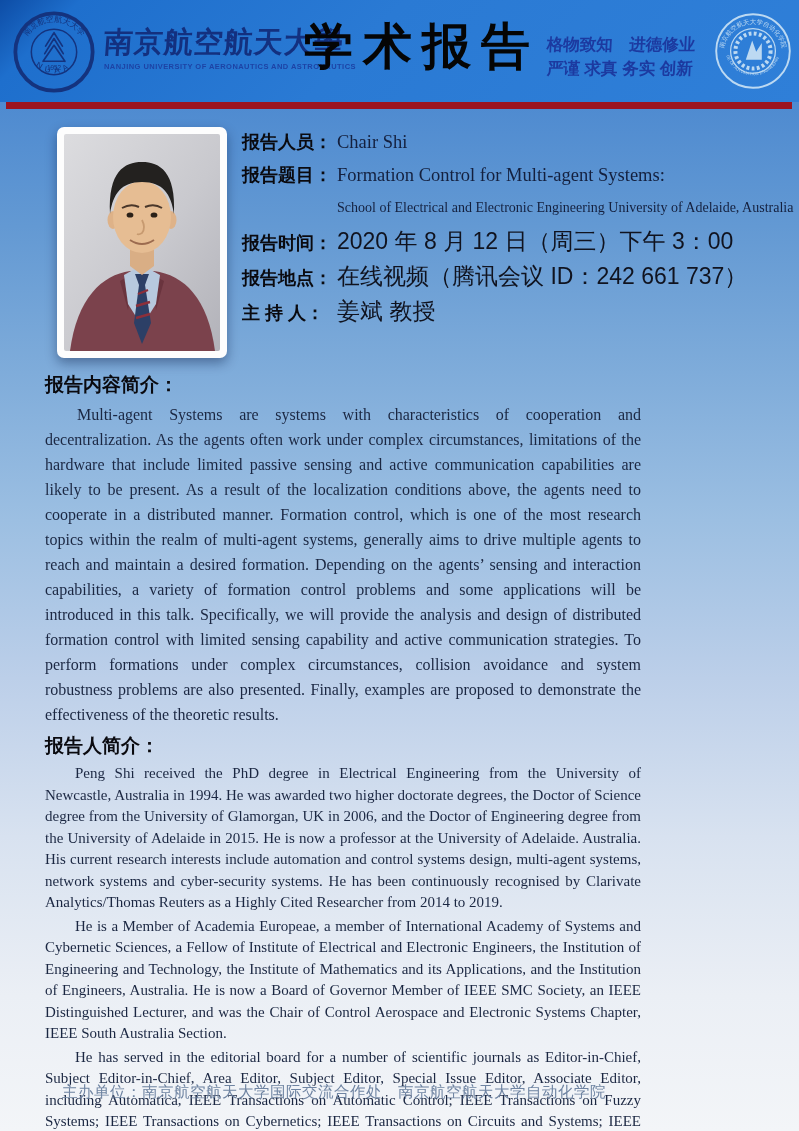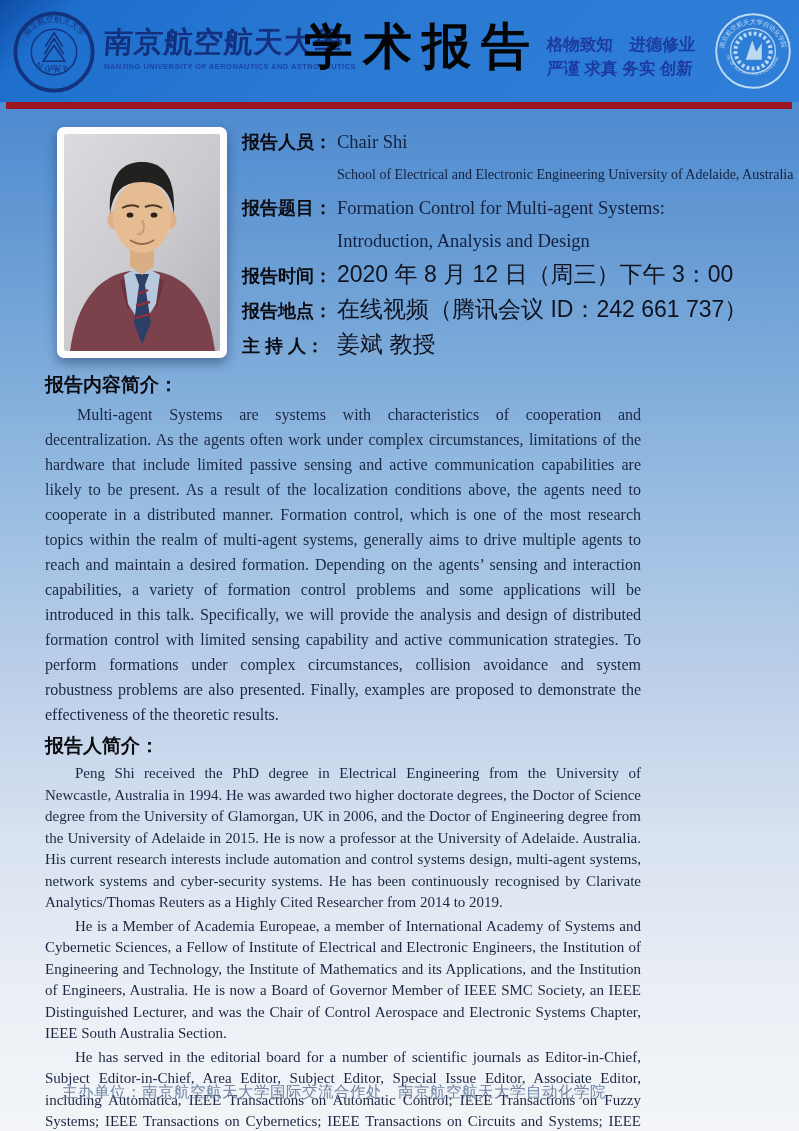--- a/index.html
+++ b/index.html
@@ -164,29 +164,26 @@
       <path d="M78 86 q4 8 0 13 q-3 2 -5 1" stroke="#c79a70" stroke-width="1.8" fill="none"></path>
       <path d="M66 106 q12 8 24 0" stroke="#9c6b4f" stroke-width="2" fill="none"></path>
     </svg>
   </div>
 
   <div class="info">
     <div class="info-row">
       <span class="info-label">报告人员：</span>
       <span class="info-value">Chair Shi</span>
     </div>
+    <div class="info-row">
+      <span class="info-label">报告题目：</span>
+      <span class="info-value">Formation Control for Multi-agent Systems:</span>
+    </div>
     <div class="info-row indent">
       <span class="info-value affil">School of Electrical and Electronic Engineering University of Adelaide, Australia</span>
-    </div>
-    <div class="info-row">
-      <span class="info-label">报告题目：</span>
-      <span class="info-value">Formation Control for Multi-agent Systems:</span>
-    </div>
-    <div class="info-row indent">
-      <span class="info-value">Introduction, Analysis and Design</span>
     </div>
     <div class="info-row">
       <span class="info-label">报告时间：</span>
       <span class="info-value cjk">2020 年 8 月 12 日（周三）下午 3：00</span>
     </div>
     <div class="info-row">
       <span class="info-label">报告地点：</span>
       <span class="info-value cjk">在线视频（腾讯会议 ID：242 661 737）</span>
     </div>
     <div class="info-row">

